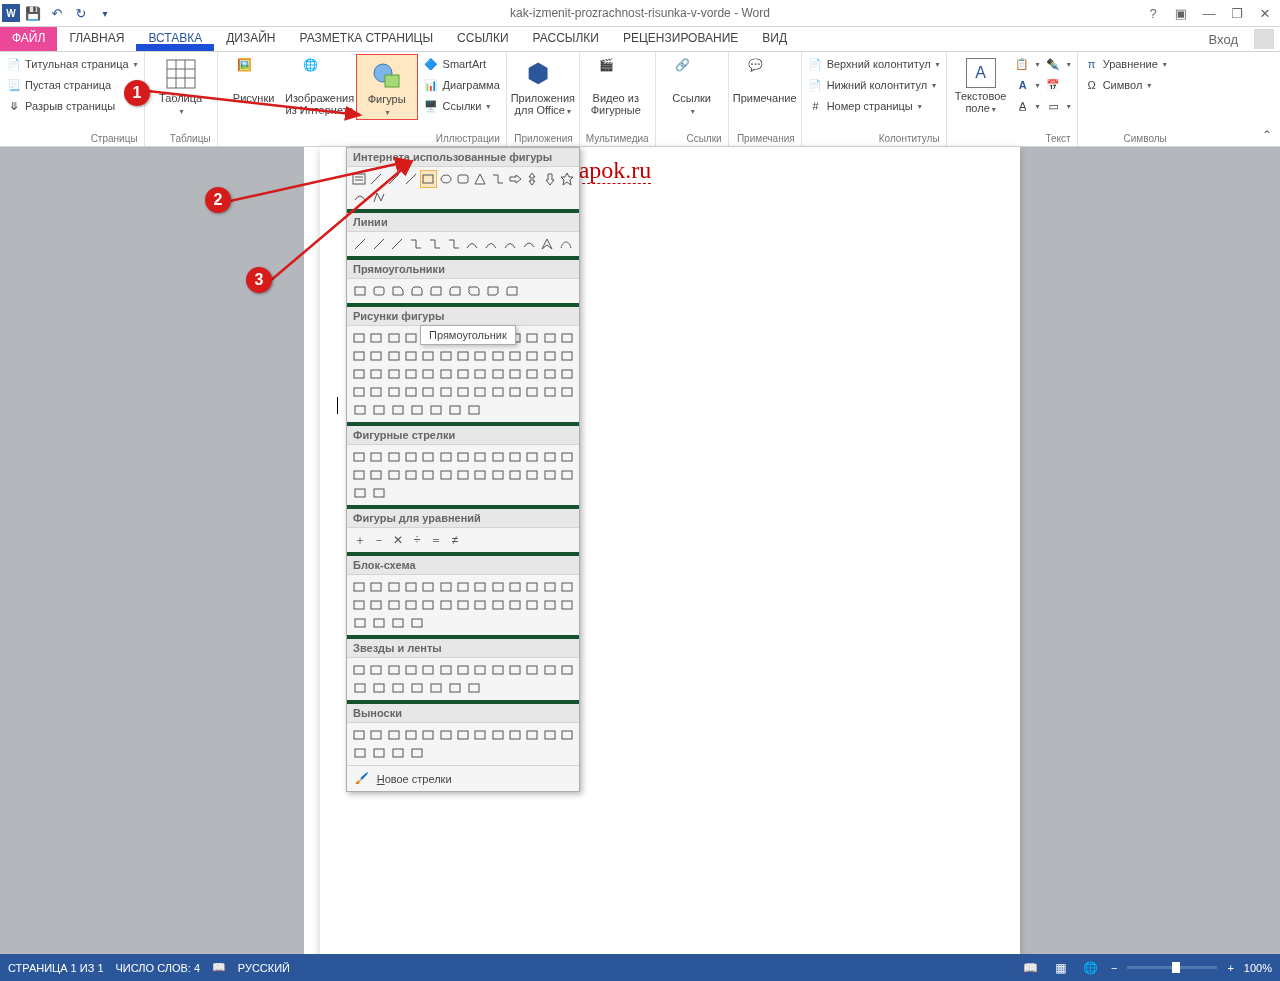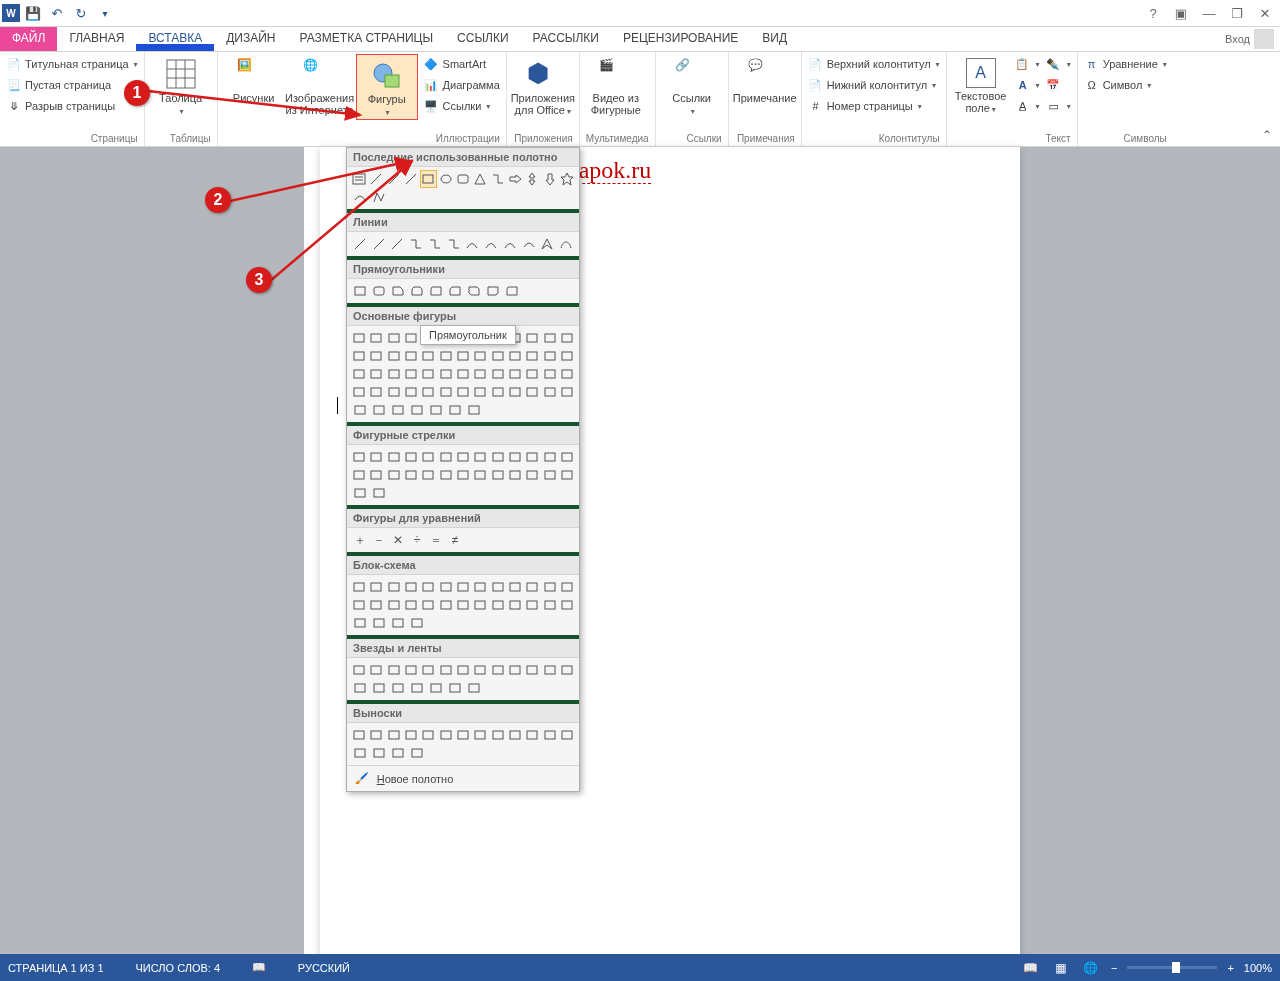--- a/index.html
+++ b/index.html
@@ -3,21 +3,21 @@
 <meta charset="utf-8">
 <style>
 html,body{margin:0;padding:0;font-family:"Segoe UI",Tahoma,sans-serif;font-size:12px;color:#444;background:#f3f3f3;width:1280px;height:981px;overflow:hidden}
 .titlebar{height:26px;background:#fff;border-bottom:1px solid #d4d4d4;display:flex;align-items:center;position:relative}
 .qat{display:flex;align-items:center;gap:2px;padding-left:2px}
 .qat .logo{width:18px;height:18px;background:#2b579a;color:#fff;font-size:10px;display:flex;align-items:center;justify-content:center;font-weight:bold}
 .qat-btn{width:22px;height:22px;display:flex;align-items:center;justify-content:center;color:#2b579a;font-size:13px}
 .title-center{position:absolute;left:0;right:0;text-align:center;font-size:12px;color:#666;pointer-events:none}
 .win-controls{position:absolute;right:4px;top:0;display:flex;gap:6px;align-items:center;height:26px}
 .win-btn{width:22px;height:22px;display:flex;align-items:center;justify-content:center;color:#666;font-size:13px}
-.login{font-size:11px;color:#666;margin-right:4px}
+.login{font-size:13px;color:#666;margin-right:16px}
 .avatar{width:20px;height:20px;background:#ddd}
 .tabs{height:24px;background:#fff;display:flex;border-bottom:1px solid #d4d4d4}
 .tab{padding:4px 12px;font-size:12px;color:#444;cursor:default}
 .tab.file{background:#ec4899;color:#fff}
 .tab.active{color:#2b579a;border-bottom:7px solid #1d4ed8}
 .ribbon{height:94px;background:#fff;border-bottom:1px solid #d4d4d4;display:flex;position:relative}
 .rib-group{border-right:1px solid #e3e3e3;padding:2px 6px 0;display:flex;flex-direction:column;justify-content:space-between}
 .rib-group-label{font-size:10px;color:#777;text-align:right;padding:2px 0;white-space:nowrap}
 .rib-items{display:flex;gap:6px;flex:1;align-items:flex-start}
 .rib-col{display:flex;flex-direction:column;gap:1px}
@@ -43,40 +43,41 @@
 .shp{width:16px;height:16px;display:flex;align-items:center;justify-content:center;font-size:12px;color:#555;border:1px solid transparent}
 .shp.hover{border:1px solid #f0b84a;background:#fde8c3}
 .menu-footer{border-top:1px solid #d4d4d4;padding:6px 8px;display:flex;align-items:center;gap:8px;font-size:11px}
 .menu-footer-ul{text-decoration:underline}
 
 .tooltip{position:absolute;left:420px;top:178px;background:#fff;border:1px solid #adadad;padding:3px 8px;font-size:11px;box-shadow:2px 2px 4px rgba(0,0,0,.2);z-index:20}
 
 .anno{position:absolute;width:26px;height:26px;border-radius:50%;background:#d71a1a;color:#fff;font-weight:bold;font-size:16px;display:flex;align-items:center;justify-content:center;z-index:30;box-shadow:1px 1px 3px rgba(0,0,0,.4)}
 svg.arrow{position:absolute;z-index:25;overflow:visible}
 
-.statusbar{position:absolute;bottom:0;left:0;right:0;height:27px;background:#2b579a;color:#fff;display:flex;align-items:center;font-size:11px;padding:0 8px;gap:32px}
+.statusbar{position:absolute;bottom:0;left:0;right:0;height:27px;background:#2b579a;color:#fff;display:flex;align-items:center;font-size:11px;padding:0 8px;gap:12px}
 .statusbar .right{margin-left:auto;display:flex;align-items:center;gap:10px}
 .zoom-track{width:90px;height:3px;background:#5079b1;position:relative}
 .zoom-thumb{position:absolute;left:50%;top:-4px;width:8px;height:11px;background:#fff}
 .view-btn{width:20px;height:20px;display:flex;align-items:center;justify-content:center;color:#fff;font-size:12px}
 .caret{position:absolute;left:337px;top:250px;width:1px;height:17px;background:#000}
 
 svg.micon{width:14px;height:14px;stroke:#555;fill:none;stroke-width:1}
 </style>
 </head>
 <body>
 
 <div class="titlebar">
   <div class="qat">
     <div class="logo">W</div>
     <div class="qat-btn">💾</div>
     <div class="qat-btn">↶</div>
     <div class="qat-btn">↻</div>
     <div class="qat-btn" style="font-size:10px">▾</div>
   </div>
+  <div class="title-center">kak-izmenit-prozrachnost-risunka-v-vorde - Word</div>
   <div class="win-controls">
     <div class="win-btn">?</div>
     <div class="win-btn">▣</div>
     <div class="win-btn">—</div>
     <div class="win-btn">❐</div>
     <div class="win-btn">✕</div>
   </div>
 </div>
 
 <div class="tabs">
@@ -274,21 +275,21 @@
 </div>
 
 <div class="workspace">
   <div class="ruler-v"></div>
   <div class="page">
     <div class="watermark"><span class="watermark-red">tapok.ru</span></div>
   </div>
   <div class="caret"></div>
 
   <div class="shapes-menu">
-    <div class="menu-sec-h">Последние использованные полотно</div>
+    <div class="menu-sec-h">Интернета использованные фигуры</div>
     <div class="shape-grid">
       <div class="shape-row">
         <div class="shp">
             <svg class="micon">
               <rect x="1" y="2" width="12" height="10"></rect>
               <line x1="3" y1="5" x2="11" y2="5"></line>
               <line x1="3" y1="8" x2="11" y2="8"></line>
             </svg>
           </div>
         <div class="shp">
@@ -476,21 +477,21 @@
             </svg>
           </div>
       <div class="shp">
             <svg class="micon">
               <path d="M4,3 L12,3 L12,11 L2,11 L2,5 Q2,3 4,3"></path>
             </svg>
           </div>
     </div>
       </div>
 
-    <div class="menu-sec-h">Основные фигуры</div>
+    <div class="menu-sec-h">Рисунки фигуры</div>
     <div class="shape-grid" id="basic-shapes">
         <div class="shape-row">
           <div class="shp">
             <svg class="micon">
               <rect x="2" y="3" width="10" height="8"></rect>
             </svg>
           </div>
           <div class="shp">
             <svg class="micon">
               <rect x="2" y="3" width="10" height="8"></rect>
@@ -1310,21 +1311,21 @@
           <div class="shp">
             <svg class="micon">
               <rect x="2" y="3" width="10" height="8"></rect>
             </svg>
           </div>
         </div>
       </div>
 
     <div class="menu-footer">
       <span>🖌️</span>
-      <span><span class="menu-footer-ul">Н</span><span>овое полотно</span></span>
+      <span><span class="menu-footer-ul">Н</span><span>овое стрелки</span></span>
     </div>
   </div>
 
   <div class="tooltip">Прямоугольник</div>
 
   <div class="anno" style="left:124px;top:-67px">1</div>
   <div class="anno" style="left:205px;top:40px">2</div>
   <div class="anno" style="left:246px;top:120px">3</div>
   <svg class="arrow" style="left:148px;top:-56px" width="220" height="56">
       <defs>

